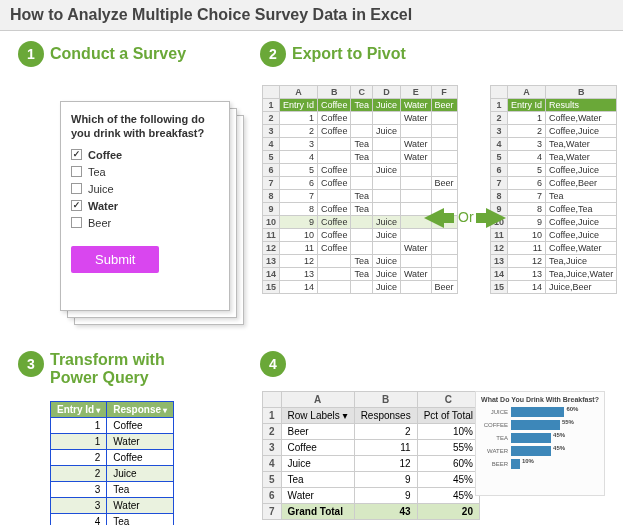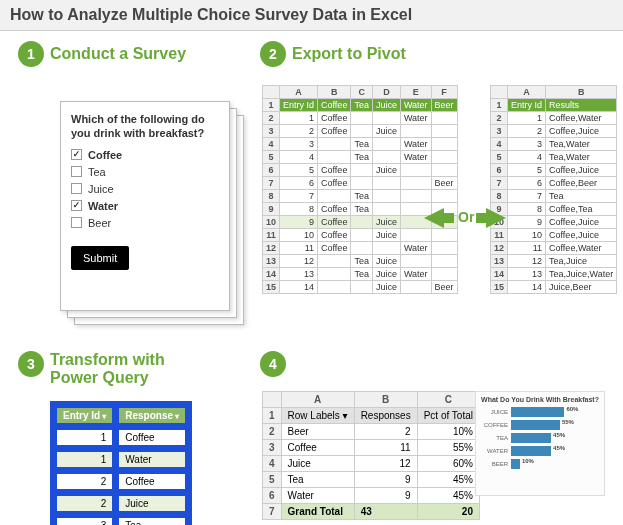--- a/index.html
+++ b/index.html
@@ -13,37 +13,37 @@
   .survey-stack { position: absolute; left: 28px; top: 70px; }
   .survey-stack .page { position: absolute; width: 170px; height: 210px; background: #fff; border: 1px solid #bbb; box-shadow: 2px 2px 4px rgba(0,0,0,.15); margin-left: 32px; }
   .survey-stack .p3 { left: 14px; top: 14px; }
   .survey-stack .p2 { left: 7px; top: 7px; }
   .survey-stack .p1 { left: 0; top: 0; padding: 10px; }
   .survey-q { font-size: 11px; font-weight: 600; color: #333; line-height: 1.3; margin-bottom: 8px; }
   .opt { display: flex; align-items: center; font-size: 11px; color: #333; margin: 5px 0; }
   .checkbox { width: 11px; height: 11px; border: 1px solid #999; margin-right: 6px; display: inline-flex; align-items: center; justify-content: center; font-size: 9px; line-height: 1; }
   .checked::after { content: "✓"; color: #333; }
   .opt.bold { font-weight: 600; }
-  .submit-btn { background: #000000; color: #fff; border: none; padding: 6px 12px; font-size: 11px; border-radius: 2px; margin-top: 12px; cursor: pointer; }
+  .submit-btn { background: #d946ef; color: #fff; border: none; padding: 6px 24px; font-size: 13px; border-radius: 2px; margin-top: 12px; cursor: pointer; }
   
   .excel { position: absolute; border-collapse: collapse; font-size: 9px; color: #333; background: #fff; }
   .excel th, .excel td { border: 1px solid #ccc; padding: 1px 3px; text-align: left; height: 13px; }
   .excel .colhdr { background: #f0f0f0; text-align: center; color: #555; }
   .excel .rowhdr { background: #f0f0f0; text-align: center; color: #555; width: 14px; }
   .excel .greenhdr { background: #6aa838; color: #fff; font-weight: 400; }
   .excel .selected-row { background: #e8f1db; }
   .excel .num { text-align: right; }
-  .or-text { position: absolute; font-size: 14px; font-weight: 700; color: #6aa838; }
+  .or-text { position: absolute; font-size: 14px; font-weight: 400; color: #6aa838; }
   .arrow { position: absolute; width: 0; height: 0; }
   .arrow-left { border-top: 10px solid transparent; border-bottom: 10px solid transparent; border-right: 20px solid #6aa838; }
   .arrow-right { border-top: 10px solid transparent; border-bottom: 10px solid transparent; border-left: 20px solid #6aa838; }
   .arrow-stem { position: absolute; background: #6aa838; height: 10px; }
   
   .tbl3 { position: absolute; border-collapse: collapse; font-size: 10px; }
-  .tbl3 th, .tbl3 td { border: 7px solid #1d4ed8; padding: 2px 6px; }
+  .tbl3 th, .tbl3 td { border: 1px solid #1d4ed8; padding: 2px 6px; }
   .tbl3 .hdr { background: #8fb86c; color: #fff; }
   .tbl3 .band { background: #eaf2df; }
   .drop { font-size: 8px; color: #fff; margin-left: 2px; }
   
   .pivot { position: absolute; border-collapse: collapse; font-size: 10px; }
   .pivot th, .pivot td { border: 1px solid #ccc; padding: 2px 6px; }
   .pivot .hdr2 { background: #e2e2e2; }
   .pivot .grand { background: #d7e8c4; font-weight: 600; }
   .pivot .rh { background: #f0f0f0; text-align: center; width: 14px; color: #555; }
   .pivot .ch { background: #f0f0f0; text-align: center; color: #555; }
@@ -424,21 +424,21 @@
         </tr>
         <tr>
           <th class="rh">6</th>
           <td>Water</td>
           <td style="text-align:right;">9</td>
           <td style="text-align:right;">45%</td>
         </tr>
         <tr>
           <th class="rh">7</th>
           <td class="grand" style="">Grand Total</td>
-          <td class="grand" style="text-align:left;">43</td>
+          <td class="grand" style="text-align:right;">43</td>
           <td class="grand" style="text-align:right;">20</td>
         </tr>
       </tbody>
     </table>
   <div class="chart" style="left:475px; top:360px;">
     <div class="chart-title">What Do You Drink With Breakfast?</div>
     <div id="chart-bars">
         <div class="chart-row">
           <div class="chart-label">JUICE</div>
           <div class="chart-barwrap">

